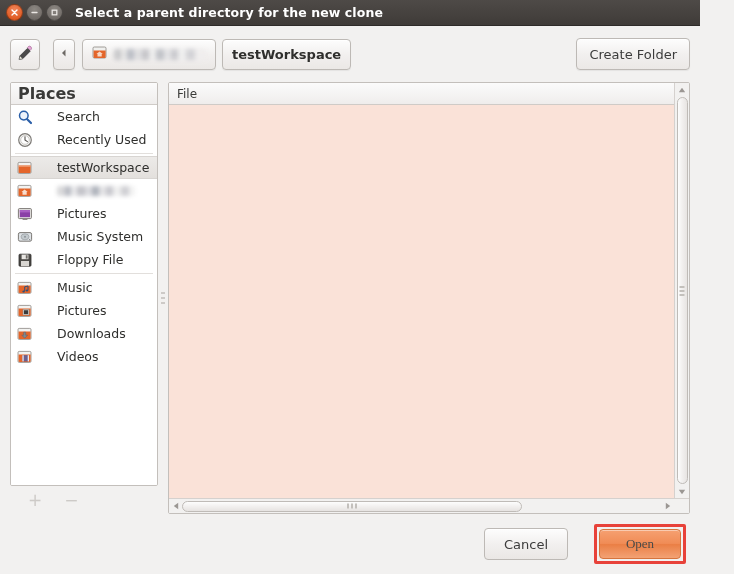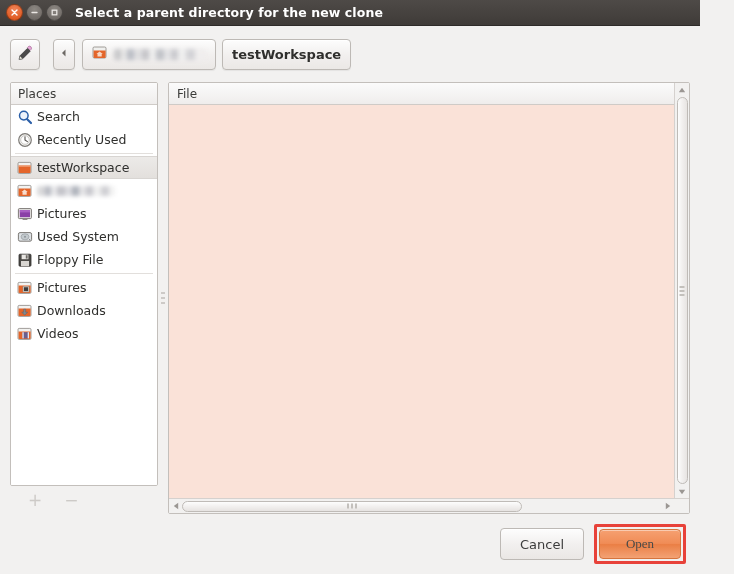--- a/index.html
+++ b/index.html
@@ -139,36 +139,37 @@
     overflow: hidden;
     display: flex;
     flex-direction: column;
     box-sizing: border-box;
   }
   .places-head {
     height: 22px;
     display: flex;
     align-items: center;
     padding-left: 7px;
-    font-size: 12px;
+    font-size: 16px;
     color: #3a3a38;
     background: linear-gradient(to bottom, #fbfbfb 0%, #efedec 100%);
     border-bottom: 1px solid #cfcbc7;
     box-sizing: border-box;
+    font-weight: bold;
   }
   .places-list {
     flex: 1;
     overflow: hidden;
     background: #ffffff;
   }
   .place {
     height: 23px;
     display: flex;
     align-items: center;
-    gap: 4px;
+    gap: 24px;
     padding-left: 6px;
     font-size: 12.5px;
     color: #2f2f2d;
     box-sizing: border-box;
     white-space: nowrap;
   }
   .place.selected {
     background: linear-gradient(to bottom, #eceae8 0%, #e3e0dd 100%);
     border-top: 1px solid #d8d5d2;
     border-bottom: 1px solid #d8d5d2;
@@ -313,21 +314,21 @@
   .hthumb .dots i { display:block; width: 2px; height: 5px; background: #c3c0bc; }
   .corner { width: 15px; height: 15px; background: #f2f1f0; }
 
   
   .actionbar {
     height: 60px;
     display: flex;
     align-items: center;
     justify-content: flex-end;
     padding-right: 14px;
-    gap: 10px;
+    gap: 26px;
     box-sizing: border-box;
   }
   .btn {
     height: 32px;
     min-width: 84px;
     padding: 0 16px;
     font-size: 13px;
     border-radius: 4px;
     display: flex;
     align-items: center;
@@ -411,20 +412,23 @@
           <path d="M7.6 6.4 l3.2 2.6 h-1.1 v2.6 h-4.2 v-2.6 h-1.1 z" fill="#f7d7c4"></path>
         </svg>
       </span>
       <span class="blur-text"></span>
     </div>
 
     <div class="tbtn path-crumb crumb-current">
       <span>testWorkspace</span>
     </div>
 
+    <div class="tbtn create-folder-btn">
+      <span>Create Folder</span>
+    </div>
   </div>
 
   <div class="content">
 
     <div class="places">
       <div class="places-frame">
         <div class="places-head">Places</div>
         <div class="places-list">
 
           <div class="place">
@@ -486,38 +490,50 @@
 
           <div class="place">
             <span class="ico">
               <svg width="16" height="16" viewBox="0 0 16 16">
                 <rect x="1.4" y="3.6" width="13.2" height="8.6" rx="1.6" fill="#dfe3e6" stroke="#6f6c68" stroke-width=".9"></rect>
                 <ellipse cx="8" cy="7.8" rx="4" ry="3" fill="#c3cace" stroke="#8e9499" stroke-width=".6"></ellipse>
                 <circle cx="8" cy="7.8" r="1" fill="#8e9499"></circle>
                 <circle cx="12.6" cy="10.6" r=".7" fill="#7e8489"></circle>
               </svg>
             </span>
-            <span>Used System</span>
+            <span>Music System</span>
           </div>
 
           <div class="place">
             <span class="ico">
               <svg width="16" height="16" viewBox="0 0 16 16">
                 <rect x="2" y="2.2" width="12" height="12" rx="1" fill="#4c4a47" stroke="#2f2d2b" stroke-width=".8"></rect>
                 <rect x="4.6" y="2.6" width="6.8" height="4.6" fill="#e8e6e3"></rect>
                 <rect x="8.8" y="3.2" width="1.8" height="3.4" fill="#6d6a66"></rect>
                 <rect x="4" y="9" width="8" height="5.2" fill="#d9d6d2"></rect>
               </svg>
             </span>
             <span>Floppy File</span>
           </div>
 
           <div class="places-sep"></div>
 
 
+          <div class="place">
+            <span class="ico">
+              <svg width="16" height="16" viewBox="0 0 16 16">
+                <rect x="1" y="2.4" width="13" height="11" rx="1.2" fill="#f2f2f0" stroke="#8a8682" stroke-width=".8"></rect>
+                <path d="M1.6 5.6 h12 v6.5 a1 1 0 0 1-1 1 h-10 a1 1 0 0 1-1-1 z" fill="#e4652a"></path>
+                <path d="M11 6 v4.4 M11 6 l-3.3 .8 v4.2" stroke="#2f4f7a" stroke-width="1" fill="none"></path>
+                <ellipse cx="6.6" cy="11.4" rx="1.3" ry="1" fill="#2f4f7a"></ellipse>
+                <ellipse cx="9.9" cy="10.6" rx="1.3" ry="1" fill="#2f4f7a"></ellipse>
+              </svg>
+            </span>
+            <span>Music</span>
+          </div>
 
           <div class="place">
             <span class="ico">
               <svg width="16" height="16" viewBox="0 0 16 16">
                 <rect x="1" y="2.4" width="13" height="11" rx="1.2" fill="#f2f2f0" stroke="#8a8682" stroke-width=".8"></rect>
                 <path d="M1.6 5.6 h12 v6.5 a1 1 0 0 1-1 1 h-10 a1 1 0 0 1-1-1 z" fill="#e4652a"></path>
                 <rect x="6" y="6.4" width="6" height="5.6" fill="#f7f7f4" stroke="#8f8c88" stroke-width=".6"></rect>
                 <rect x="6.8" y="7.2" width="4.4" height="4" fill="#3c3c3c"></rect>
               </svg>
             </span>

